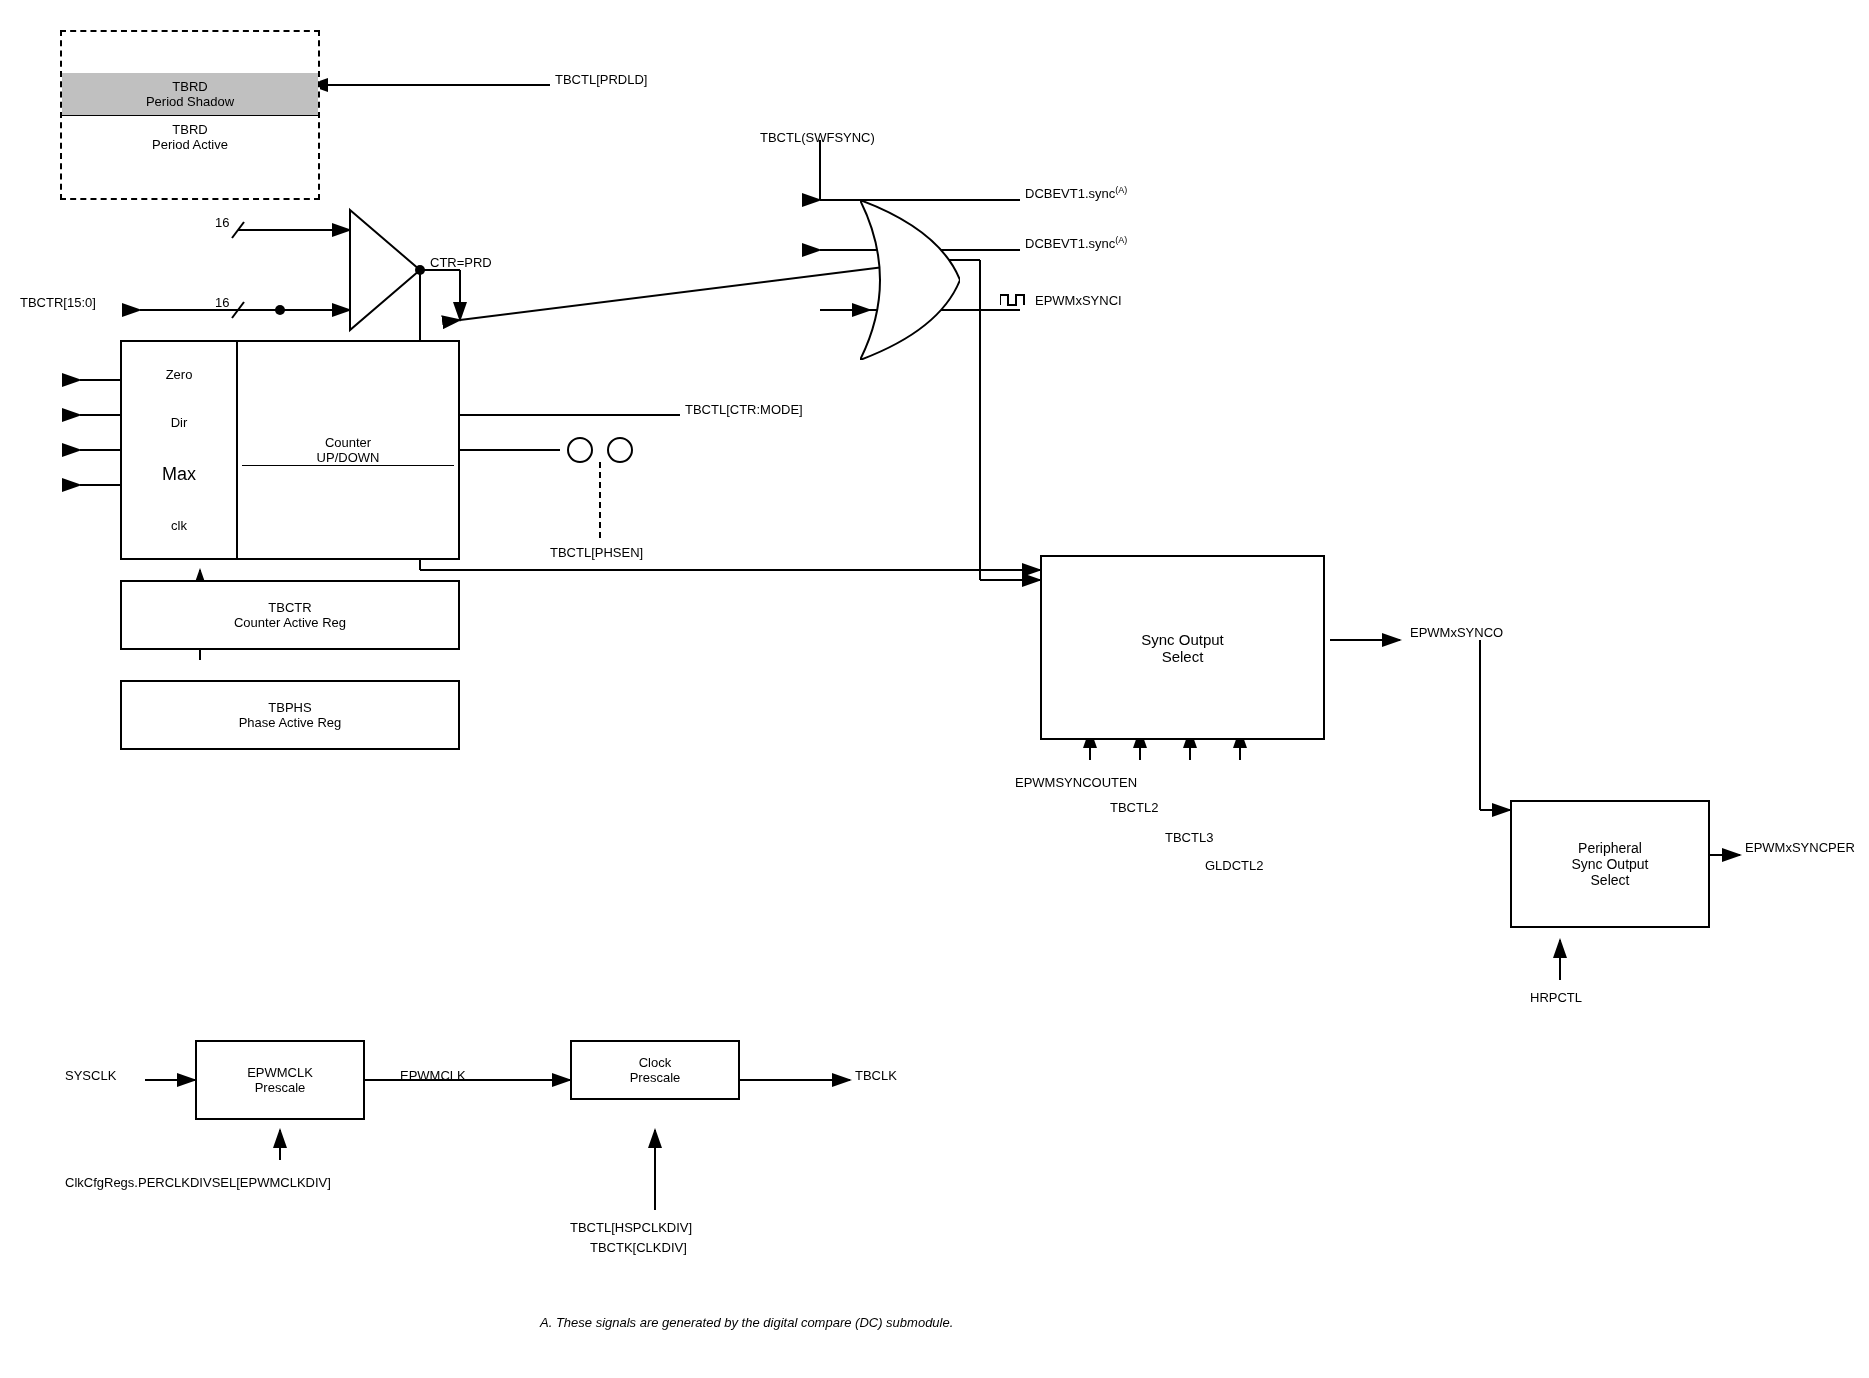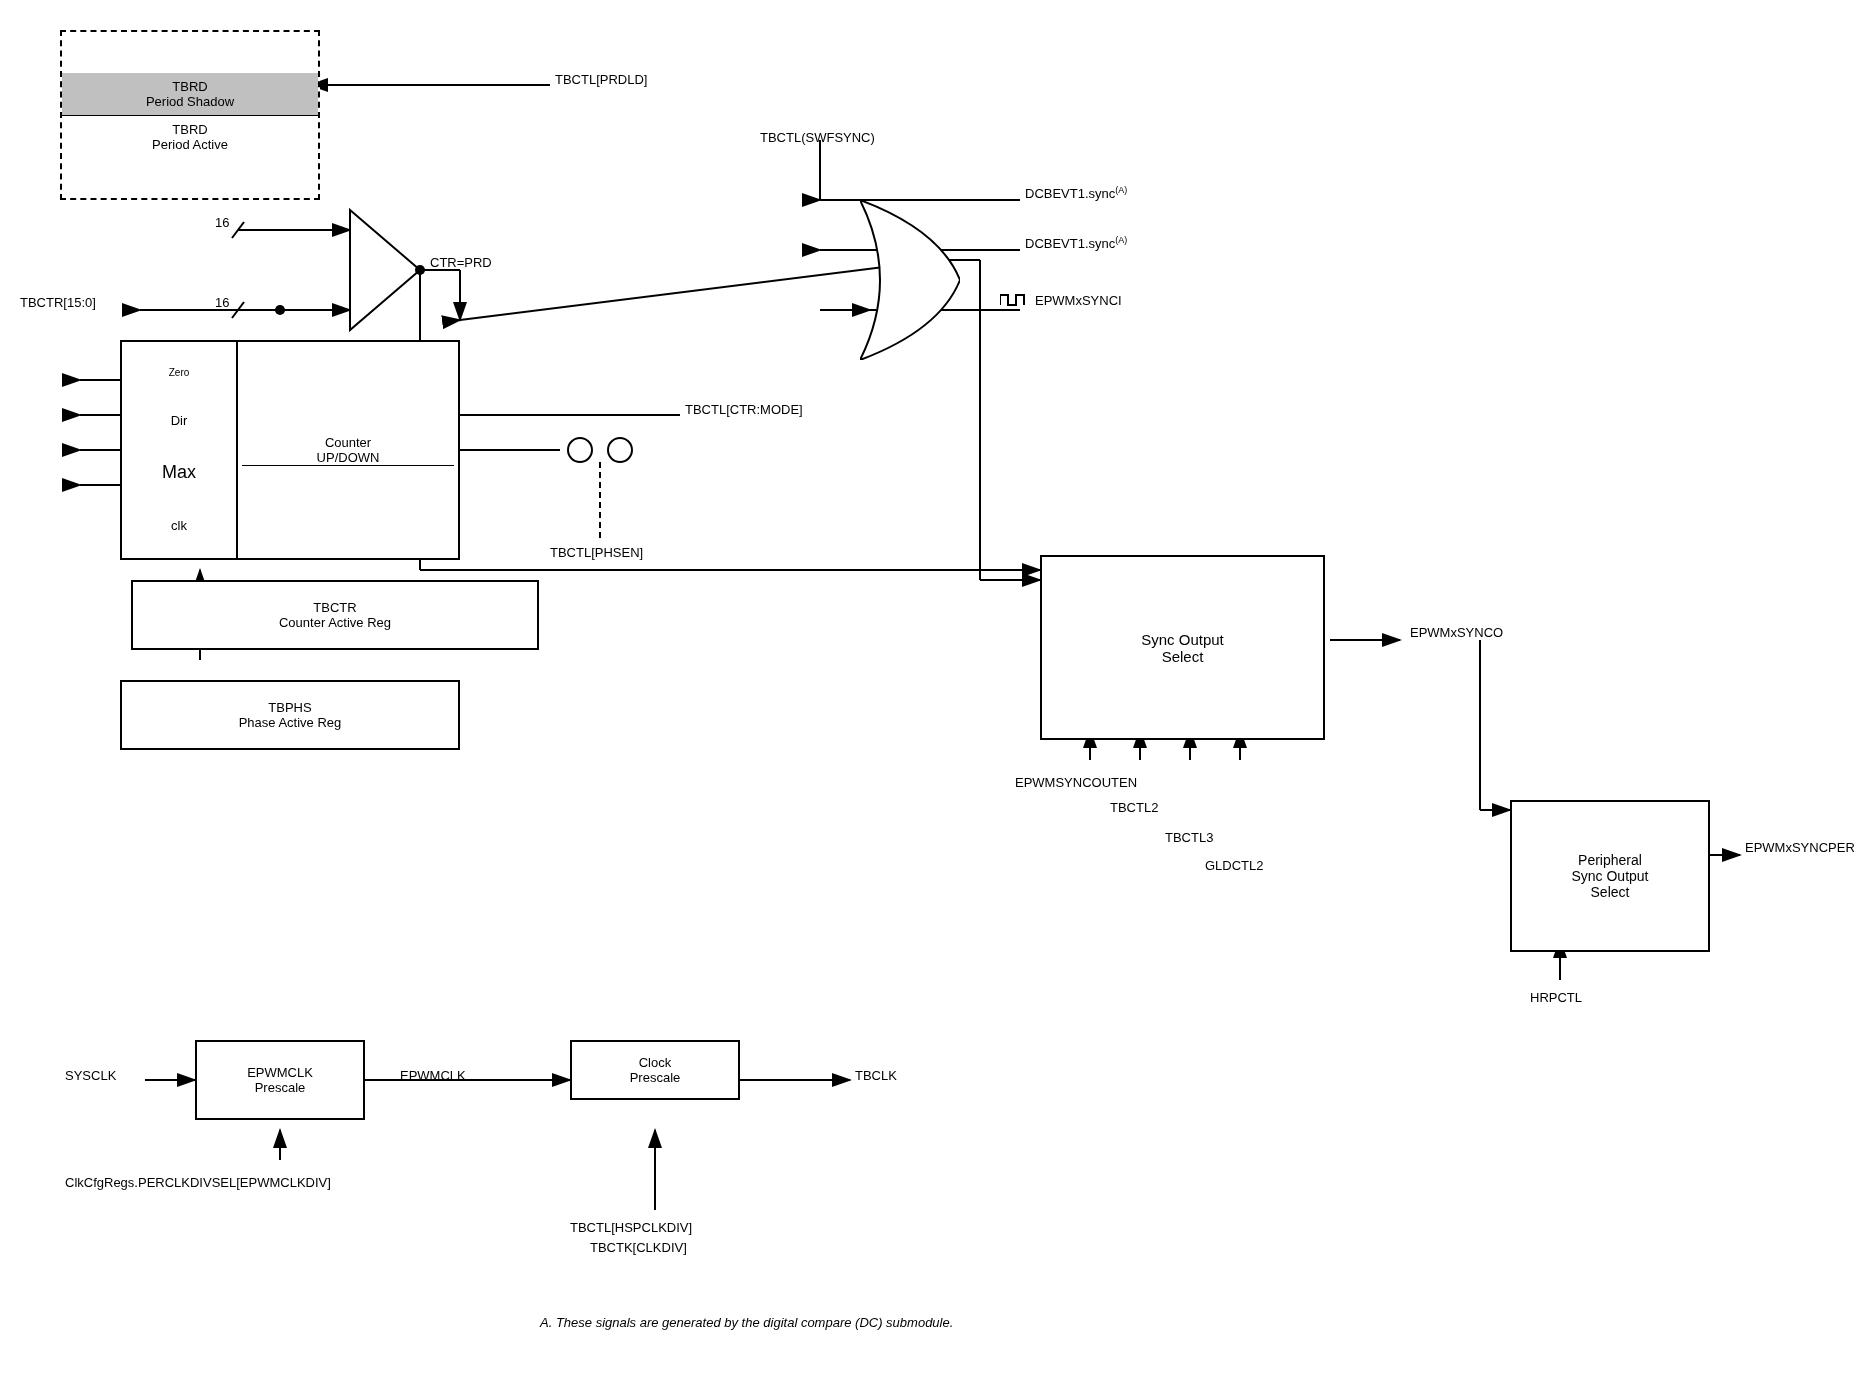--- a/index.html
+++ b/index.html
@@ -175,45 +175,45 @@
       <span>Period Shadow</span>
     </div>
     <div class="box-inner-bottom">
       <span>TBRD<br>Period Active</span>
     </div>
   </div>
 
   <div class="box" style="left:120px;top:340px;width:340px;height:220px;">
     <div style="display:flex;width:100%;height:100%;">
       <div style="flex:1;display:flex;flex-direction:column;justify-content:space-around;padding:8px 4px;">
-        <div style="font-size:10px;">Zero</div>
+        <div style="font-size:13px;">Zero</div>
         <div style="font-size:13px;">Dir</div>
         <div style="font-size:18px;">Max</div>
         <div style="font-size:13px;">clk</div>
       </div>
       <div style="width:2px;background:#000;"></div>
       <div style="flex:2;display:flex;flex-direction:column;justify-content:center;align-items:center;padding:4px;">
         <div style="font-size:13px;text-align:center;border-bottom:1px solid #000;width:100%;">Counter<br>UP/DOWN</div>
       </div>
     </div>
   </div>
 
-  <div class="box" style="left:131px;top:580px;width:408px;height:70px;">
+  <div class="box" style="left:120px;top:580px;width:340px;height:70px;">
     <span style="font-size:13px;">TBCTR<br>Counter Active Reg</span>
   </div>
 
   <div class="box" style="left:120px;top:680px;width:340px;height:70px;">
     <span style="font-size:13px;">TBPHS<br>Phase Active Reg</span>
   </div>
 
   <div class="box" style="left:1040px;top:555px;width:285px;height:185px;">
     <span style="font-size:15px;text-align:center;">Sync Output<br>Select</span>
   </div>
 
-  <div class="box" style="left:1510px;top:800px;width:200px;height:152px;">
+  <div class="box" style="left:1510px;top:800px;width:200px;height:128px;">
     <span style="font-size:14px;text-align:center;">Peripheral<br>Sync Output<br>Select</span>
   </div>
 
   <div class="box" style="left:195px;top:1040px;width:170px;height:80px;">
     <span style="font-size:13px;text-align:center;">EPWMCLK<br>Prescale</span>
   </div>
 
   <div class="box" style="left:570px;top:1040px;width:170px;height:60px;">
     <span style="font-size:13px;text-align:center;">Clock<br>Prescale</span>
   </div>

